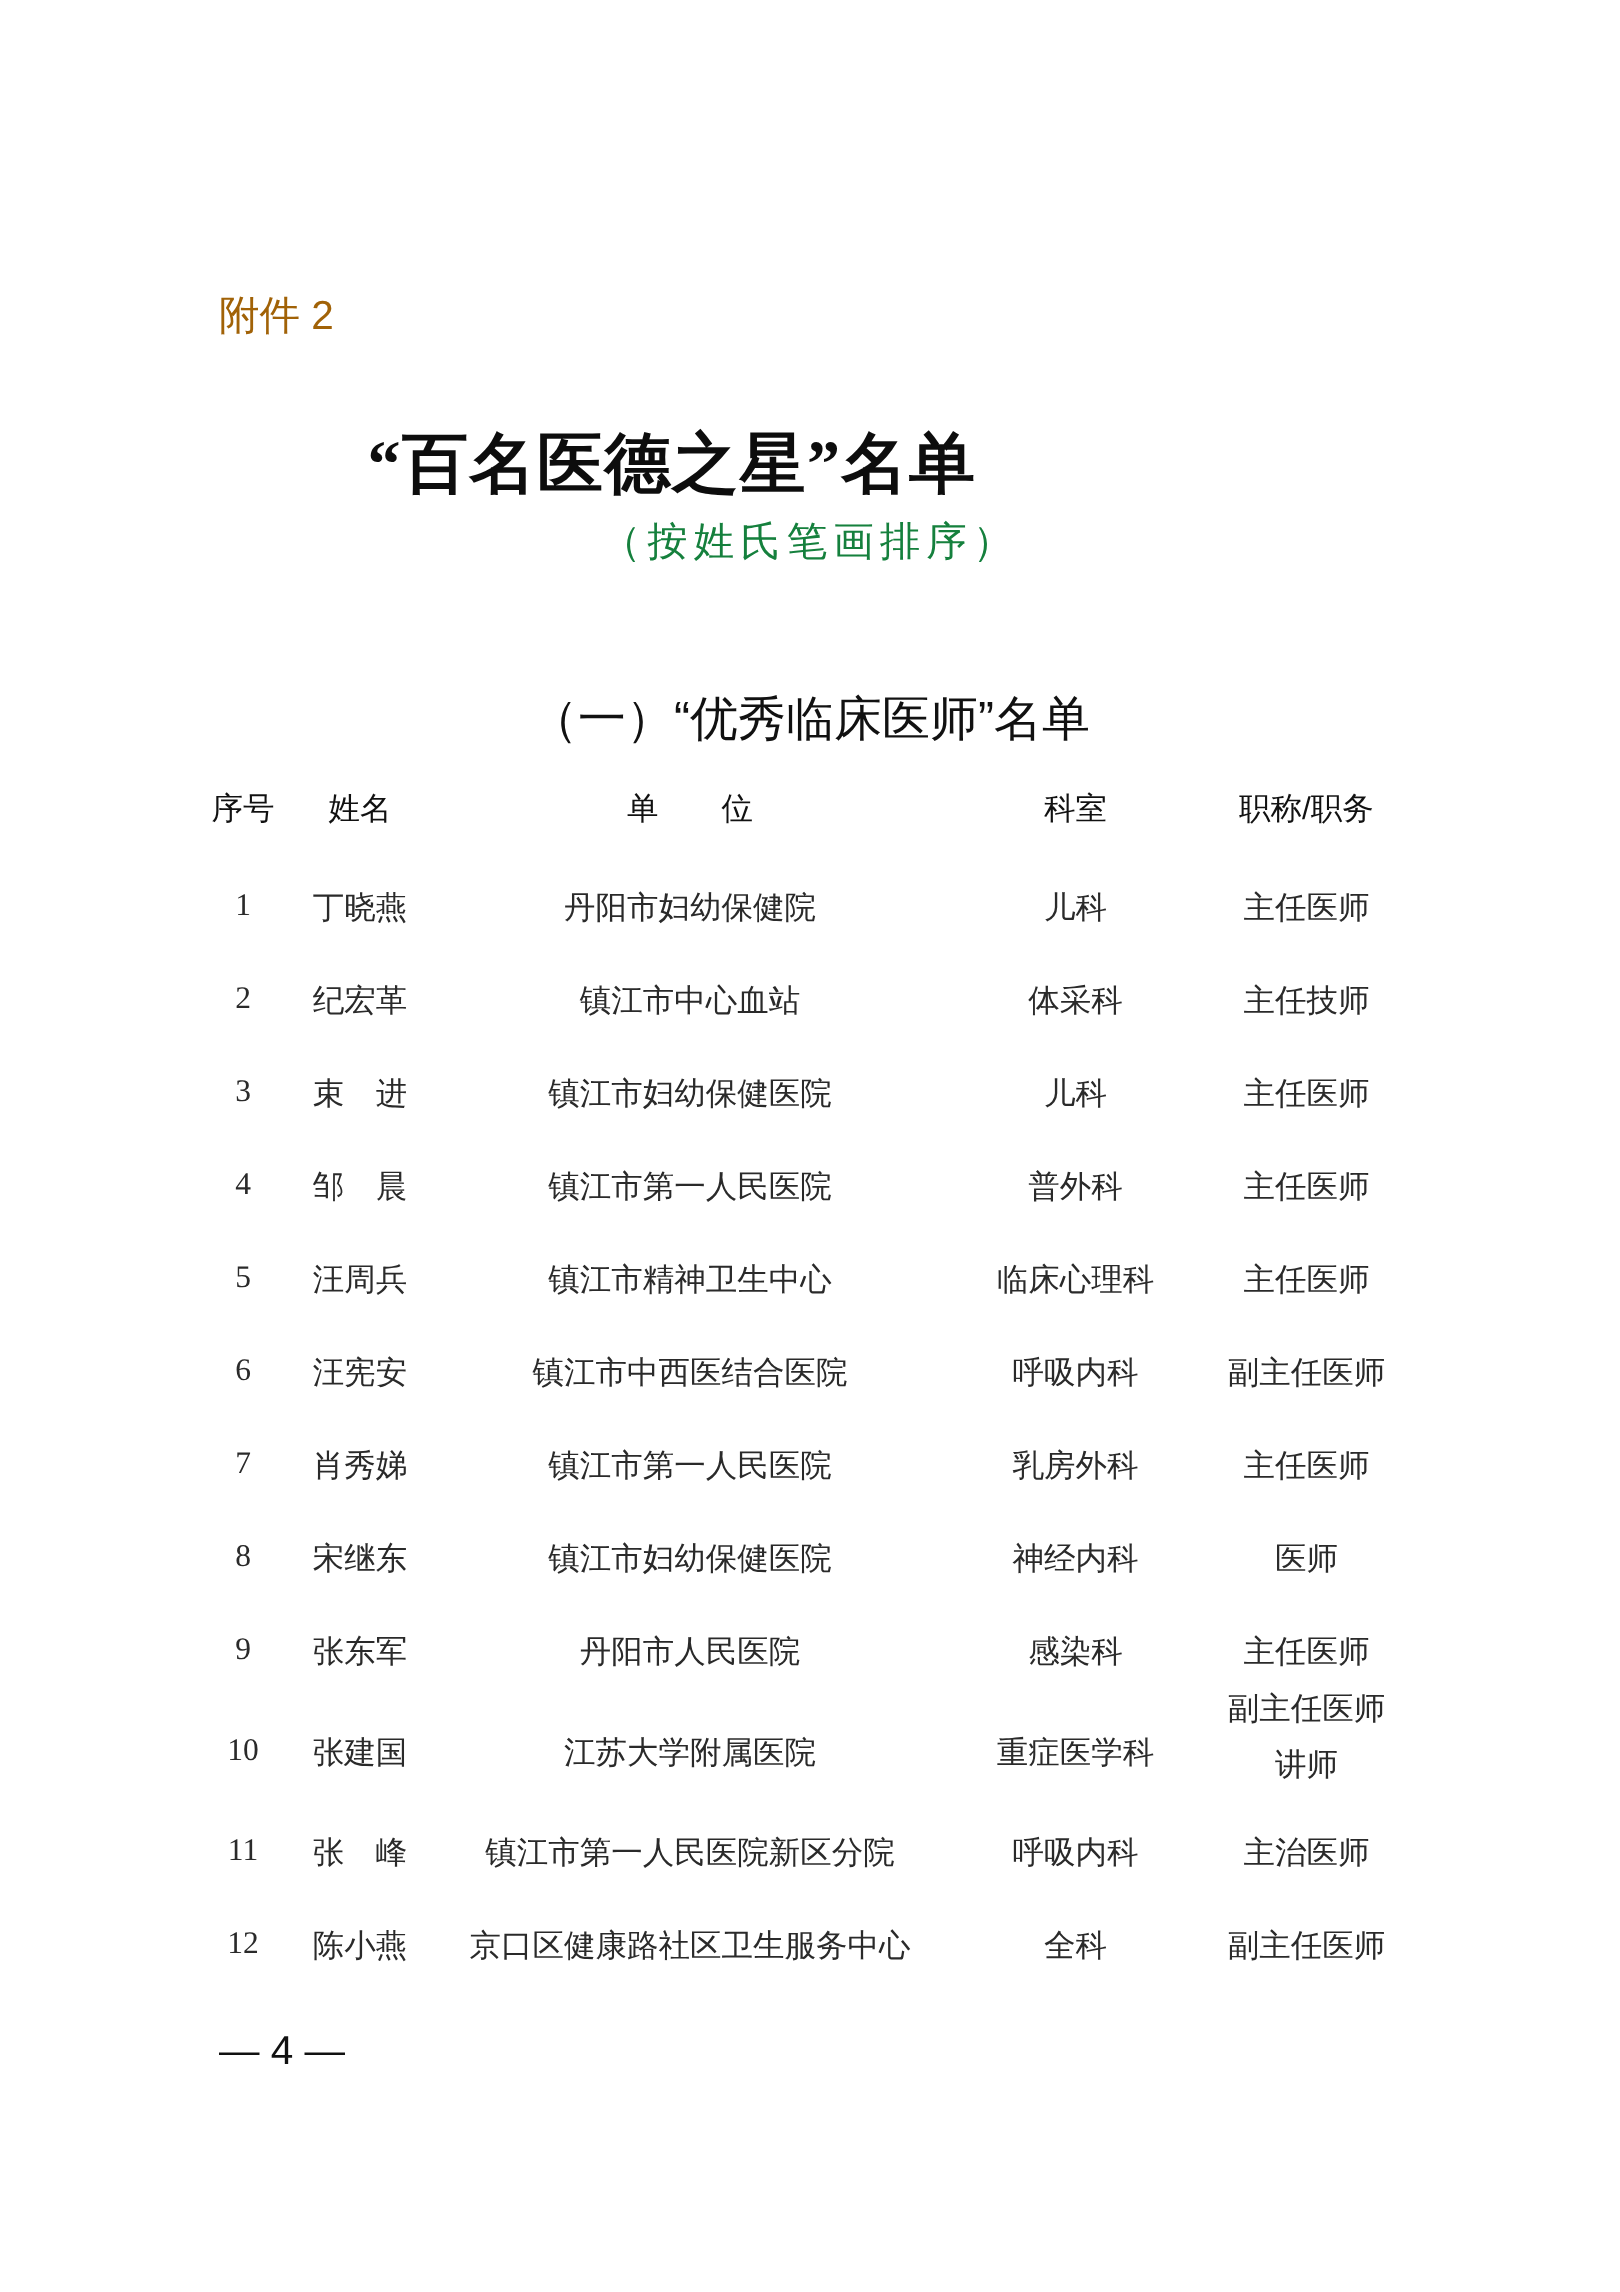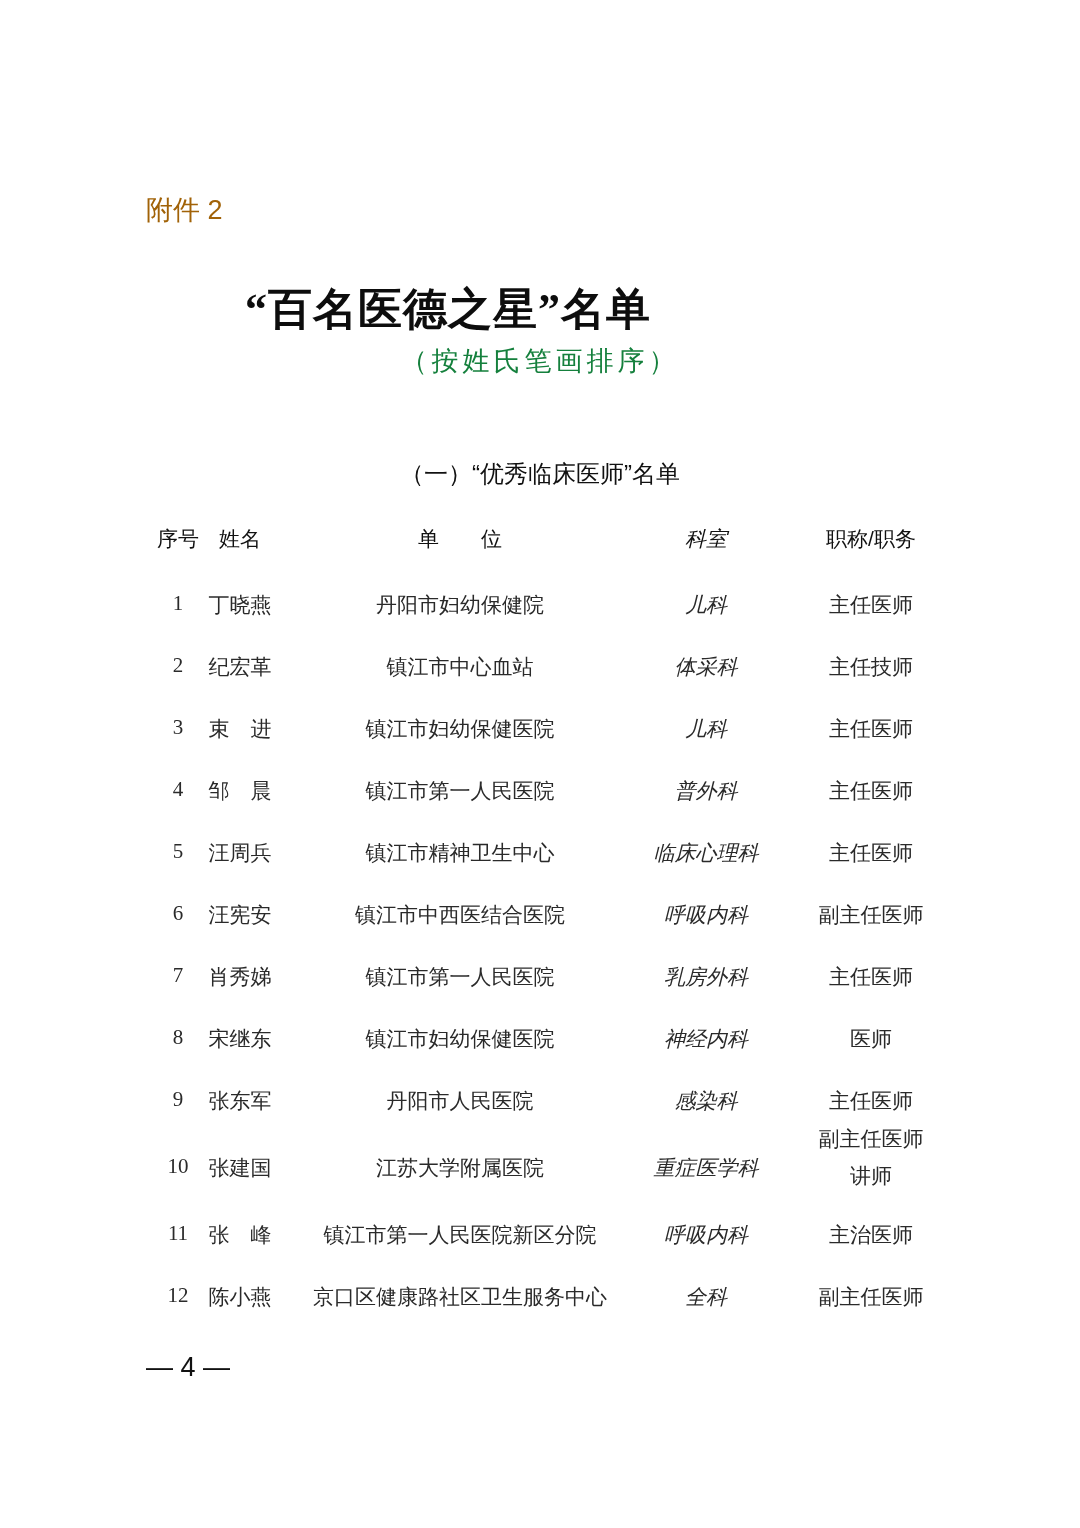--- a/index.html
+++ b/index.html
@@ -1,28 +1,28 @@
 <!DOCTYPE html>
 <html><head>
   <meta charset="utf-8">
   <style>
     html, body { margin: 0; padding: 0; background: #ffffff; }
     body { width: 1080px; height: 1528px; position: relative; overflow: hidden; color: #1a1a1a; font-family: "Liberation Serif", "DejaVu Serif", serif; }
     .attachment { position: absolute; left: 146px; top: 192px; font-size: 27px; font-family: "Liberation Sans", "DejaVu Sans", sans-serif; color: #a16207; }
     .title { position: absolute; left: 0; width: 896px; top: 280px; text-align: center; font-size: 44px; font-weight: bold; letter-spacing: 1px; color: #0d0d0d; }
     .subtitle { position: absolute; left: 0; width: 1080px; top: 343px; text-align: center; font-size: 27px; letter-spacing: 4px; color: #15803d; }
-    .section { position: absolute; left: 0; width: 1080px; top: 458px; text-align: center; font-size: 24px; font-family: "Liberation Sans", "DejaVu Sans", sans-serif; color: #111; }
+    .section { position: absolute; left: 0; width: 1080px; top: 458px; text-align: center; font-size: 32px; font-family: "Liberation Sans", "DejaVu Sans", sans-serif; color: #111; }
     .table { position: absolute; left: 130px; top: 525px; width: 820px; }
     .row { position: absolute; left: 0; width: 820px; display: block; }
     .cell { position: absolute; text-align: center; font-size: 21px; color: #2a2a2a; white-space: nowrap; }
     .hdr .cell { font-family: "Liberation Sans", "DejaVu Sans", sans-serif; font-size: 21px; color: #111; }
-    .c-no { left: 16px; width: 64px; }
+    .c-no { left: 0; width: 64px; }
     .c-name { left: 68px; width: 84px; font-family: Liberation Serif, serif; }
     .c-unit { left: 165px; width: 330px; }
-    .c-dept { left: 504px; width: 144px; font-style: italic; }
+    .c-dept { left: 515px; width: 144px; }
     .c-title { left: 670px; width: 142px; line-height: 37px; }
     .footer { position: absolute; left: 146px; top: 1352px; font-size: 27px; font-family: "Liberation Sans", "DejaVu Sans", sans-serif; color: #111; }
   </style>
 </head>
 <body>
 
 <div class="attachment">附件 2</div>
 <div class="title">“百名医德之星”名单</div>
 <div class="subtitle">（按姓氏笔画排序）</div>
 <div class="section">（一）“优秀临床医师”名单</div>

